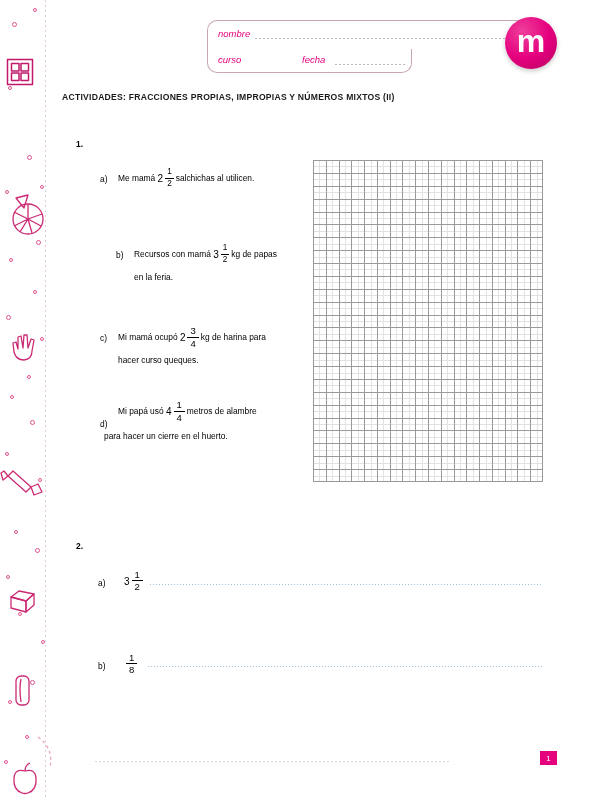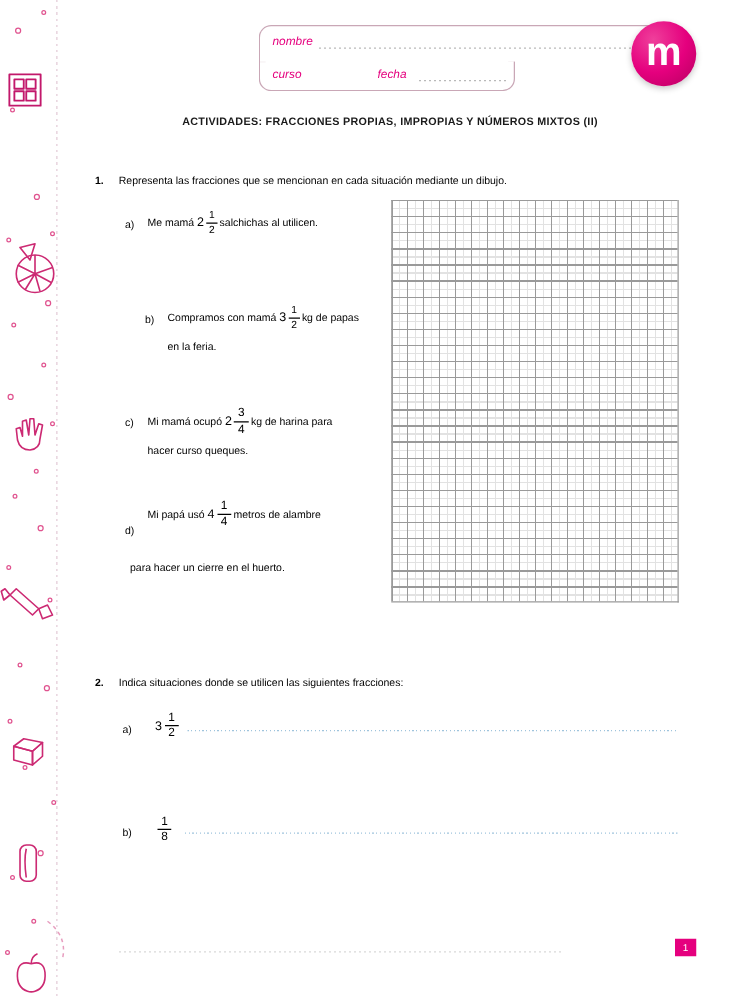--- a/index.html
+++ b/index.html
@@ -115,21 +115,20 @@
     font-weight: bold;
     line-height: 1;
     margin-top: -4px;
   }
 
   
   #worksheet-title {
     position: absolute;
     left: 62px; top: 92px;
     width: 500px;
-    text-align: center;
     font-size: 8.6px;
     font-weight: bold;
     color: #1a1a1a;
     letter-spacing: .25px;
   }
 
   
   .ex-num {
     position: absolute;
     font-size: 8.4px;
@@ -353,53 +352,51 @@
     </div>
 
     <div class="m-logo">
       <span class="m-logo-text">m</span>
     </div>
   </div>
 
   <div id="worksheet-title">ACTIVIDADES: FRACCIONES PROPIAS, IMPROPIAS Y NÚMEROS MIXTOS (II)</div>
 
   <span class="ex-num" style="left:76px; top:139px;">1.</span>
-  <span class="ex-text" style="left:95px; top:139px;">Representa las fracciones que se mencionan en cada situación mediante un dibujo.</span>
 
   <span class="item-letter" style="left:100px; top:174px;">a)</span>
   <div class="item-body" style="left:118px; top:167px; width:195px;">
     <span>Me mamá</span>
     <span class="mixnum">2</span><span class="frac"><span class="num">1</span><span class="bar"></span><span class="den">2</span></span><span>salchichas al utilicen.</span>
   </div>
 
   <span class="item-letter" style="left:116px; top:250px;">b)</span>
   <div class="item-body" style="left:134px; top:243px; width:180px;">
-    <span>Compramos con mamá</span>
+    <span>Recursos con mamá</span>
     <span class="mixnum">3</span><span class="frac"><span class="num">1</span><span class="bar"></span><span class="den">2</span></span><span>kg de papas</span>
   </div>
   <span class="ex-text" style="left:134px; top:272px;">en la feria.</span>
 
   <span class="item-letter" style="left:100px; top:333px;">c)</span>
   <div class="item-body" style="left:118px; top:326px; width:195px;">
     <span>Mi mamá ocupó</span>
     <span class="mixnum">2</span><span class="frac frac-big"><span class="num">3</span><span class="bar"></span><span class="den">4</span></span><span>kg de harina para</span>
   </div>
   <span class="ex-text" style="left:118px; top:355px;">hacer curso queques.</span>
 
   <span class="item-letter" style="left:100px; top:419px;">d)</span>
   <div class="item-body" style="left:118px; top:400px; width:198px;">
     <span>Mi papá usó</span>
     <span class="mixnum">4</span><span class="frac frac-big"><span class="num">1</span><span class="bar"></span><span class="den">4</span></span><span>metros de alambre</span>
   </div>
-  <span class="ex-text" style="left:104px; top:449px;">para hacer un cierre en el huerto.</span>
+  <span class="ex-text" style="left:104px; top:431px;">para hacer un cierre en el huerto.</span>
 
   <div id="answer-grid"></div>
 
   <span class="ex-num" style="left:76px; top:541px;">2.</span>
-  <span class="ex-text" style="left:95px; top:541px;">Indica situaciones donde se utilicen las siguientes fracciones:</span>
 
   <span class="item-letter" style="left:98px; top:578px;">a)</span>
   <div style="position:absolute; left:124px; top:570px; font-size:8.4px;">
     <span class="mixnum">3</span><span class="frac frac-big"><span class="num">1</span><span class="bar"></span><span class="den">2</span></span>
   </div>
   <div class="answer-line" style="left:150px; top:584px; width:392px;"></div>
 
   <span class="item-letter" style="left:98px; top:661px;">b)</span>
   <div style="position:absolute; left:124px; top:653px; font-size:8.4px;">
     <span class="mixnum"></span><span class="frac frac-big"><span class="num">1</span><span class="bar"></span><span class="den">8</span></span>

